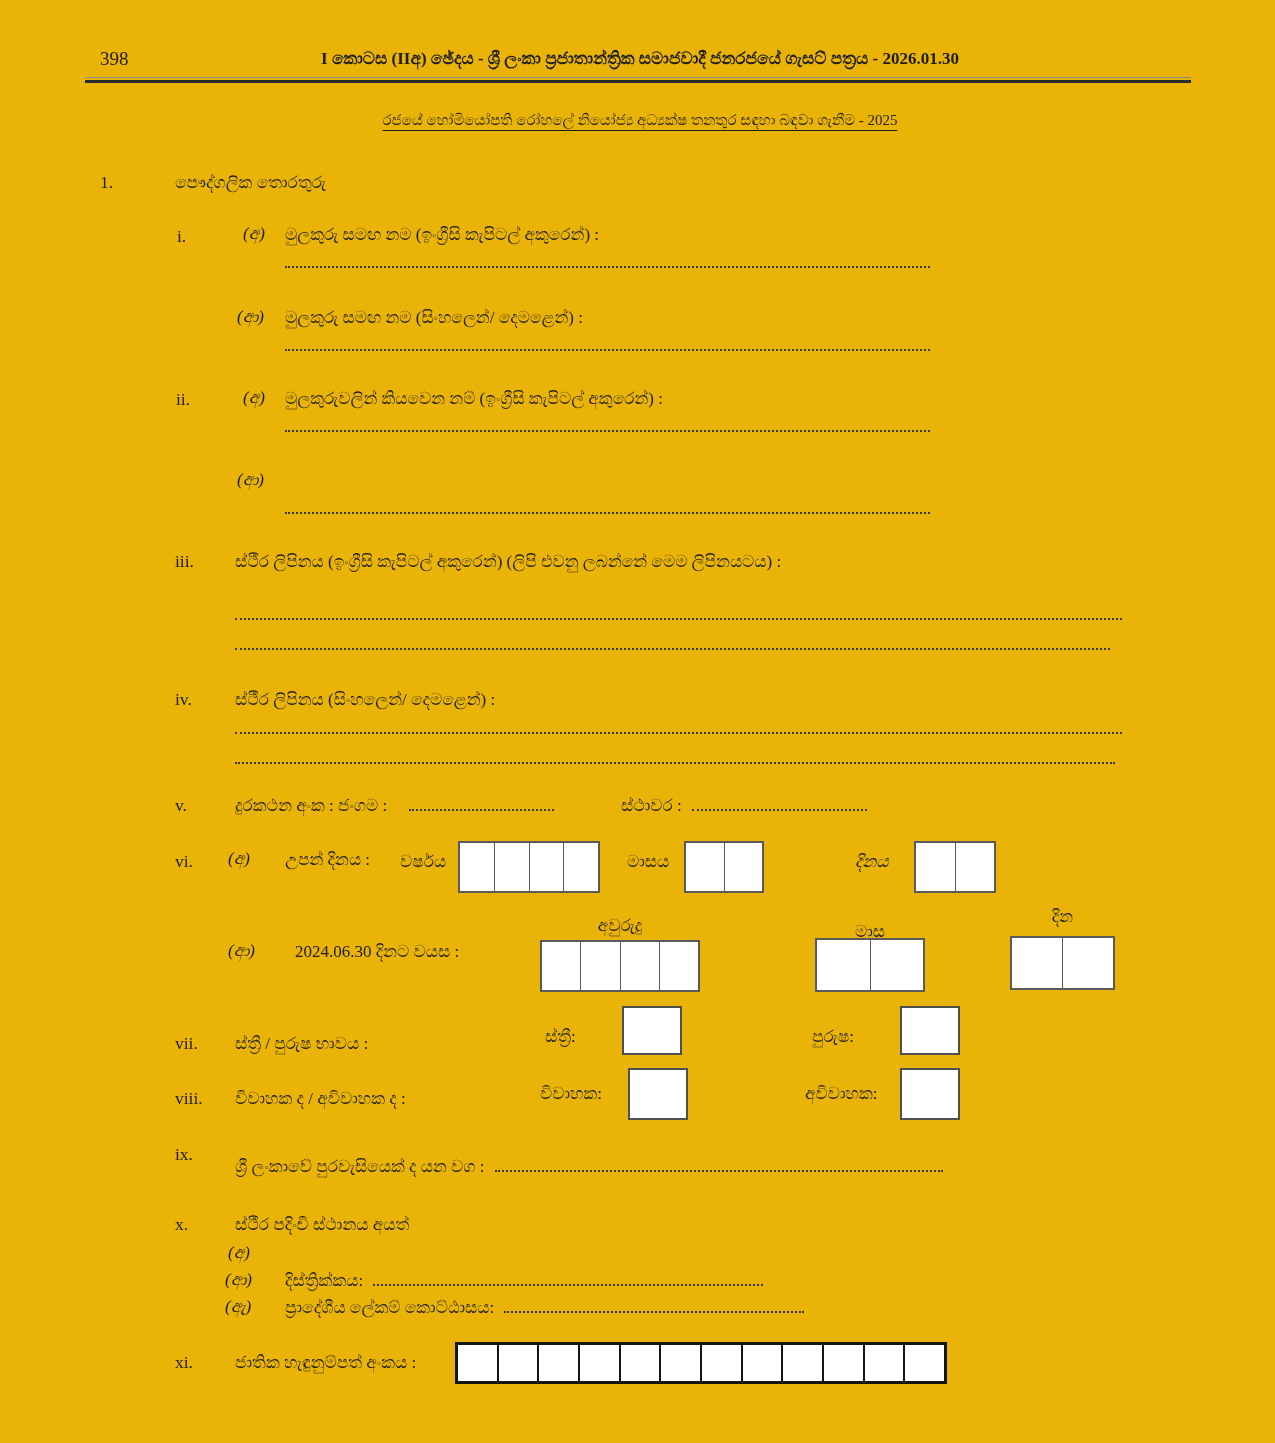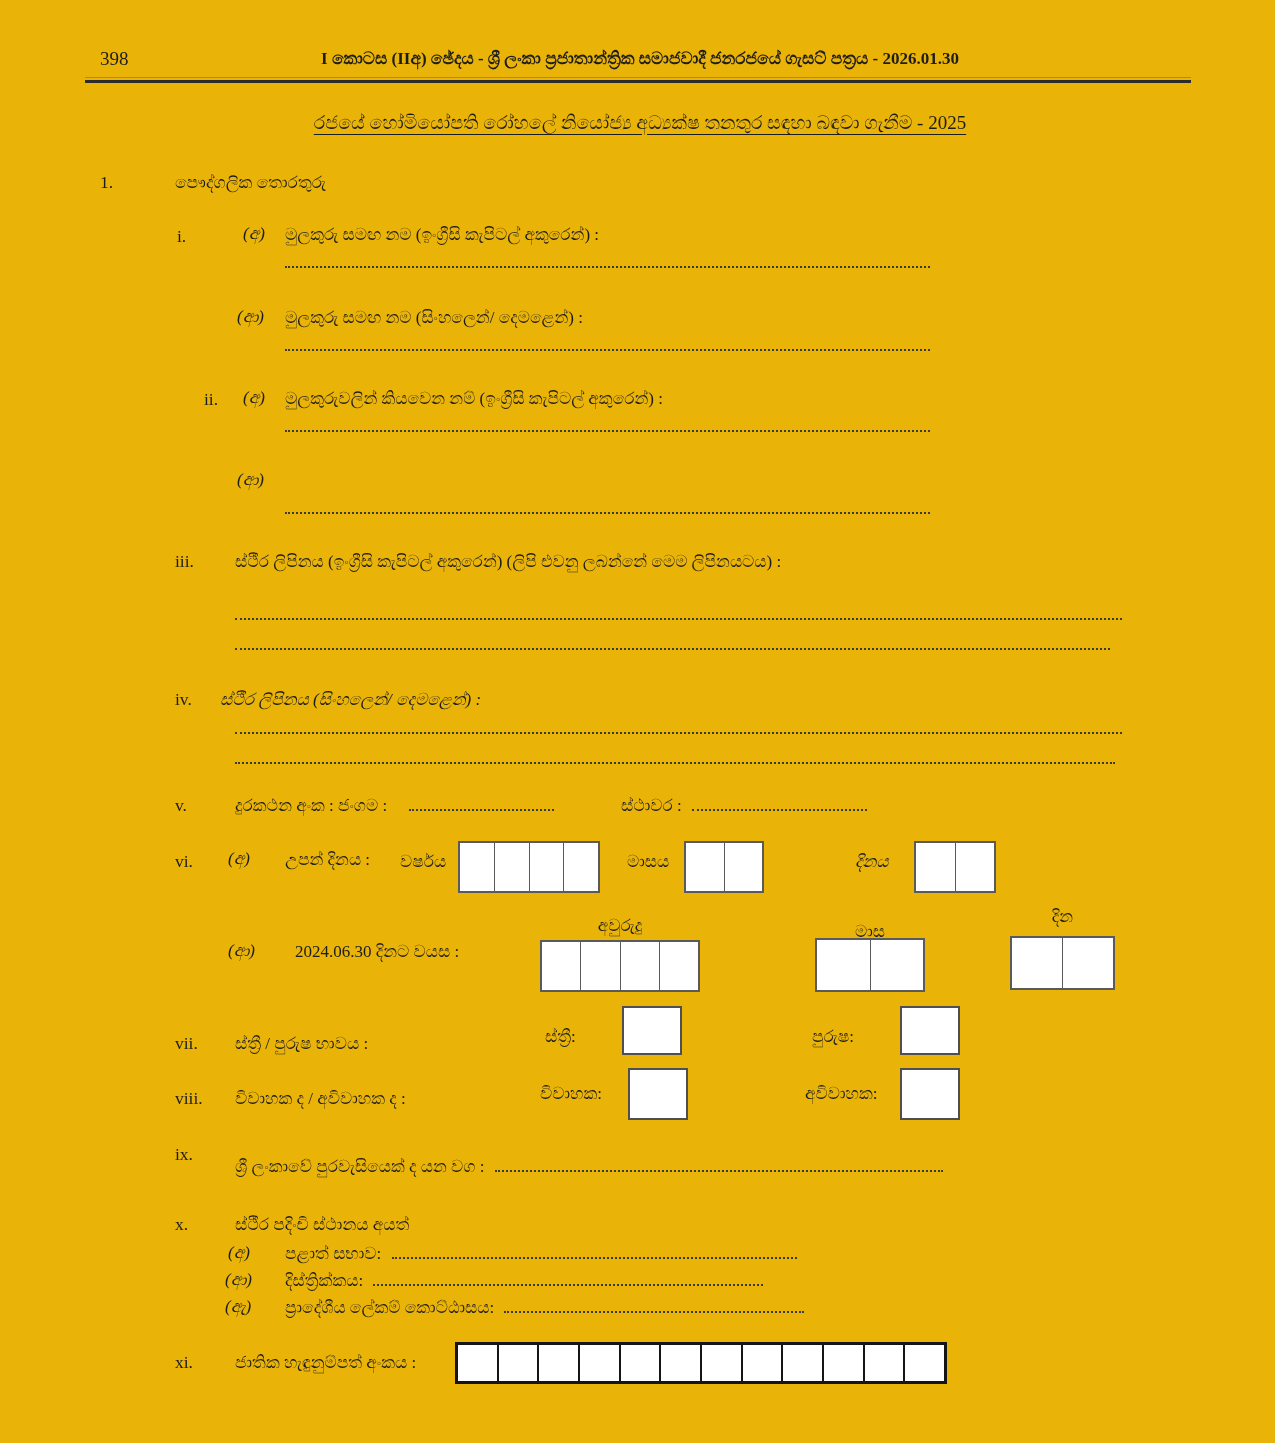--- a/index.html
+++ b/index.html
@@ -11,21 +11,21 @@
     font-family:"Liberation Serif","DejaVu Sans",serif;
     color:#1d1d1d;
     overflow:hidden;
   }
   .abs{position:absolute;white-space:nowrap;}
   .sin{font-size:17px;line-height:1.35;}
   .num{font-size:17.5px;}
   .marker{font-style:italic;font-size:17px;}
   .hdr{font-weight:bold;font-size:17px;}
   .pgnum{font-size:19px;}
-  .title{font-size:19px;text-decoration:underline;text-underline-offset:5px;}
+  .title{font-size:15px;text-decoration:underline;text-underline-offset:5px;}
   .rule{height:2px;border-top:1.5px solid #8a8a8a;border-bottom:3px solid #2c2c2c;}
   .dots{border-bottom:2px dotted #3a3a3a;height:20px;}
   .inline-dots{display:inline-block;border-bottom:2px dotted #3a3a3a;height:14px;vertical-align:baseline;}
   .cellrow{display:flex;box-sizing:border-box;border:2px solid #5a5a5a;background:#fff;}
   .cellrow .cell{flex:1;border-right:1.5px solid #5a5a5a;}
   .cellrow .cell:last-child{border-right:none;}
   .nicrow{display:flex;box-sizing:border-box;border:3px solid #151515;background:#fff;}
   .nicrow .cell{flex:1;border-right:2.5px solid #151515;}
   .nicrow .cell:last-child{border-right:none;}
   .chk{box-sizing:border-box;border:2px solid #4f4f4f;background:#fff;}
@@ -47,35 +47,35 @@
 
   <div class="abs num" style="left:177px;top:226px;">i.</div>
   <div class="abs marker" style="left:243px;top:224px;">(අ)</div>
   <div class="abs sin" style="left:285px;top:224px;">මුලකුරු සමඟ නම (ඉංග්‍රීසි කැපිටල් අකුරෙන්) :</div>
   <div class="abs dots" style="left:285px;top:246px;width:645px;"></div>
 
   <div class="abs marker" style="left:237px;top:307px;">(ආ)</div>
   <div class="abs sin" style="left:285px;top:307px;">මුලකුරු සමඟ නම (සිංහලෙන්/ දෙමළෙන්) :</div>
   <div class="abs dots" style="left:285px;top:329px;width:645px;"></div>
 
-  <div class="abs num" style="left:176px;top:389px;margin-left:28px;">ii.</div>
+  <div class="abs num" style="left:176px;top:389px;">ii.</div>
   <div class="abs marker" style="left:243px;top:388px;">(අ)</div>
   <div class="abs sin" style="left:285px;top:388px;">මුලකුරුවලින් කියවෙන නම් (ඉංග්‍රීසි කැපිටල් අකුරෙන්) :</div>
   <div class="abs dots" style="left:285px;top:410px;width:645px;"></div>
 
   <div class="abs marker" style="left:237px;top:470px;">(ආ)</div>
   <div class="abs dots" style="left:285px;top:492px;width:645px;"></div>
 
   <div class="abs num" style="left:175px;top:551px;">iii.</div>
   <div class="abs sin" style="left:235px;top:551px;">ස්ථීර ලිපිනය  (ඉංග්‍රීසි කැපිටල් අකුරෙන්) (ලිපි එවනු ලබන්නේ මෙම ලිපිනයටය) :</div>
   <div class="abs dots" style="left:235px;top:598px;width:887px;"></div>
   <div class="abs dots" style="left:235px;top:628px;width:875px;"></div>
 
   <div class="abs num" style="left:175px;top:689px;">iv.</div>
-  <div class="abs sin" style="left:220px;top:689px;font-style:italic;">ස්ථීර ලිපිනය  (සිංහලෙන්/ දෙමළෙන්) :</div>
+  <div class="abs sin" style="left:235px;top:689px;">ස්ථීර ලිපිනය  (සිංහලෙන්/ දෙමළෙන්) :</div>
   <div class="abs dots" style="left:235px;top:712px;width:887px;"></div>
   <div class="abs dots" style="left:235px;top:742px;width:880px;"></div>
 
   <div class="abs num" style="left:175px;top:795px;">v.</div>
   <div class="abs sin" style="left:235px;top:795px;">
     <span>දුරකථන අංක  :  ජංගම :</span>
     <span class="inline-dots" style="width:145px;margin-left:18px;"></span>
     <span style="display:inline-block;width:58px;"></span>
     <span>ස්ථාවර :</span>
     <span class="inline-dots" style="width:175px;margin-left:6px;"></span>
@@ -139,24 +139,20 @@
   <div class="abs num" style="left:175px;top:1144px;">ix.</div>
   <div class="abs sin" style="left:235px;top:1156px;">
     <span>ශ්‍රී ලංකාවේ පුරවැසියෙක් ද යන වග :</span>
     <span class="inline-dots" style="width:448px;margin-left:6px;"></span>
   </div>
 
   <div class="abs num" style="left:175px;top:1214px;">x.</div>
   <div class="abs sin" style="left:235px;top:1214px;">ස්ථීර පදිංචි ස්ථානය අයත්</div>
 
   <div class="abs marker" style="left:228px;top:1243px;">(අ)</div>
-  <div class="abs sin" style="left:285px;top:1243px;">
-    <span>පළාත් සභාව:</span>
-    <span class="inline-dots" style="width:405px;margin-left:6px;"></span>
-  </div>
 
   <div class="abs marker" style="left:225px;top:1270px;">(ආ)</div>
   <div class="abs sin" style="left:285px;top:1270px;">
     <span>දිස්ත්‍රික්කය:</span>
     <span class="inline-dots" style="width:390px;margin-left:6px;"></span>
   </div>
 
   <div class="abs marker" style="left:225px;top:1297px;">(ඇ)</div>
   <div class="abs sin" style="left:285px;top:1297px;">
     <span>ප්‍රාදේශීය ලේකම් කොට්ඨාසය:</span>

